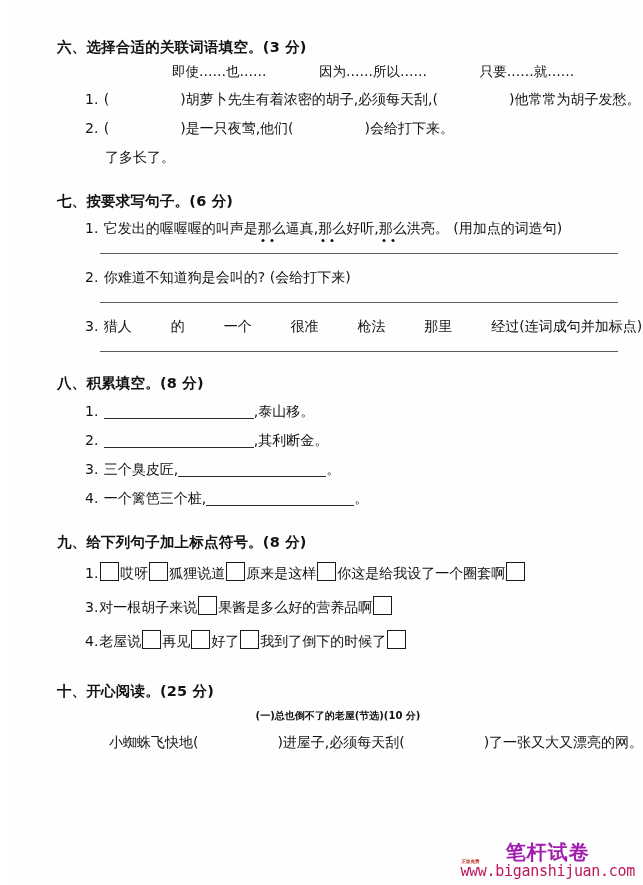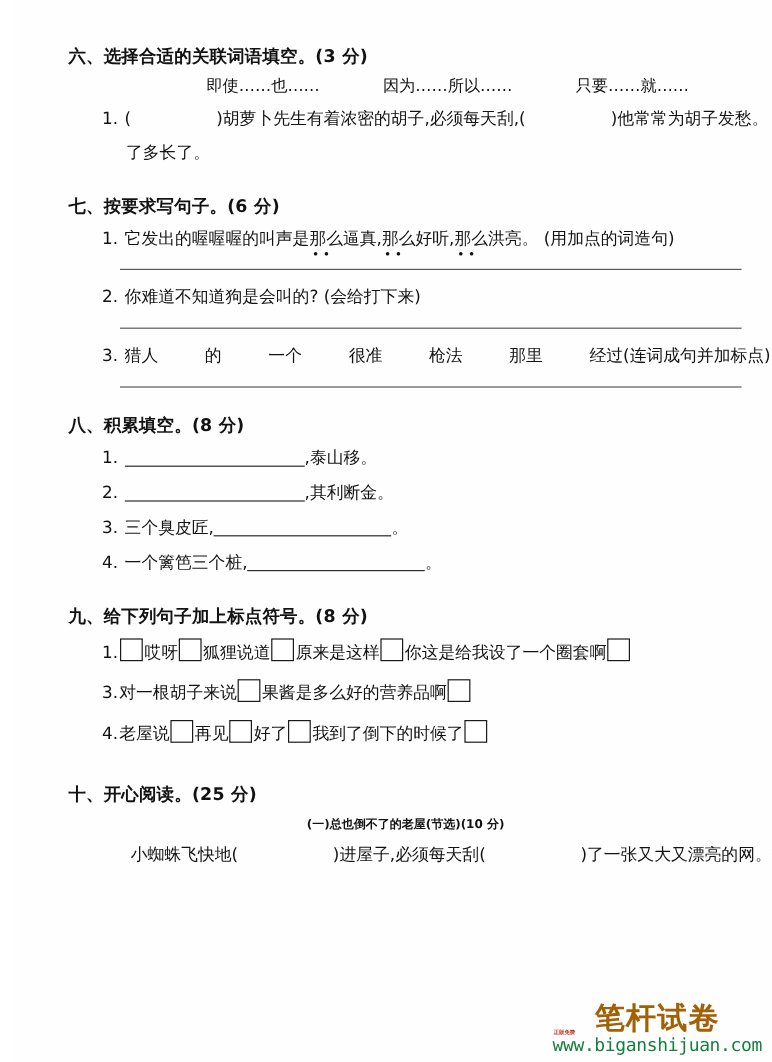--- a/index.html
+++ b/index.html
@@ -136,29 +136,29 @@
   
   .watermark {
     position: absolute;
     right: 20px;
     bottom: 6px;
     text-align: center;
     line-height: 1;
     pointer-events: none;
   }
   .wm-cn {
-    font-size: 25px;
+    font-size: 20px;
     font-weight: bold;
-    color: #a16207;
+    color: #a21caf;
     letter-spacing: 1px;
     font-family: Liberation Sans, sans-serif;
   }
   .wm-url {
     font-size: 15px;
-    color: #15803d;
+    color: #be185d;
     font-family: "DejaVu Sans Mono", "Liberation Mono", monospace;
     margin-top: 2px;
     letter-spacing: -0.3px;
   }
   .wm-stamp {
     position: absolute;
     left: -2px;
     bottom: 15px;
     font-size: 4.5px;
     color: #c0392b;
@@ -186,20 +186,28 @@
 
     <div class="q-row">
       <span class="num">1.</span>
       <span>(</span>
       <span class="paren-blank"></span>
       <span>)胡萝卜先生有着浓密的胡子,必须每天刮,(</span>
       <span class="paren-blank"></span>
       <span>)他常常为胡子发愁。</span>
     </div>
 
+    <div class="q-row">
+      <span class="num">2.</span>
+      <span>(</span>
+      <span class="paren-blank"></span>
+      <span>)是一只夜莺,他们(</span>
+      <span class="paren-blank"></span>
+      <span>)会给打下来。</span>
+    </div>
 
     <div class="q-row indent2">了多长了。</div>
   </div>
 
   <div class="section s7 sp-s7">
     <div class="sec-head">七、按要求写句子。(6 分)</div>
 
     <div class="q-row">
       <span class="num">1.</span>
       <span>它发出的喔喔喔的叫声是</span><span class="dotted-emph">那么</span><span>逼真,</span><span class="dotted-emph">那么</span><span>好听,</span><span class="dotted-emph">那么</span><span>洪亮。</span>

